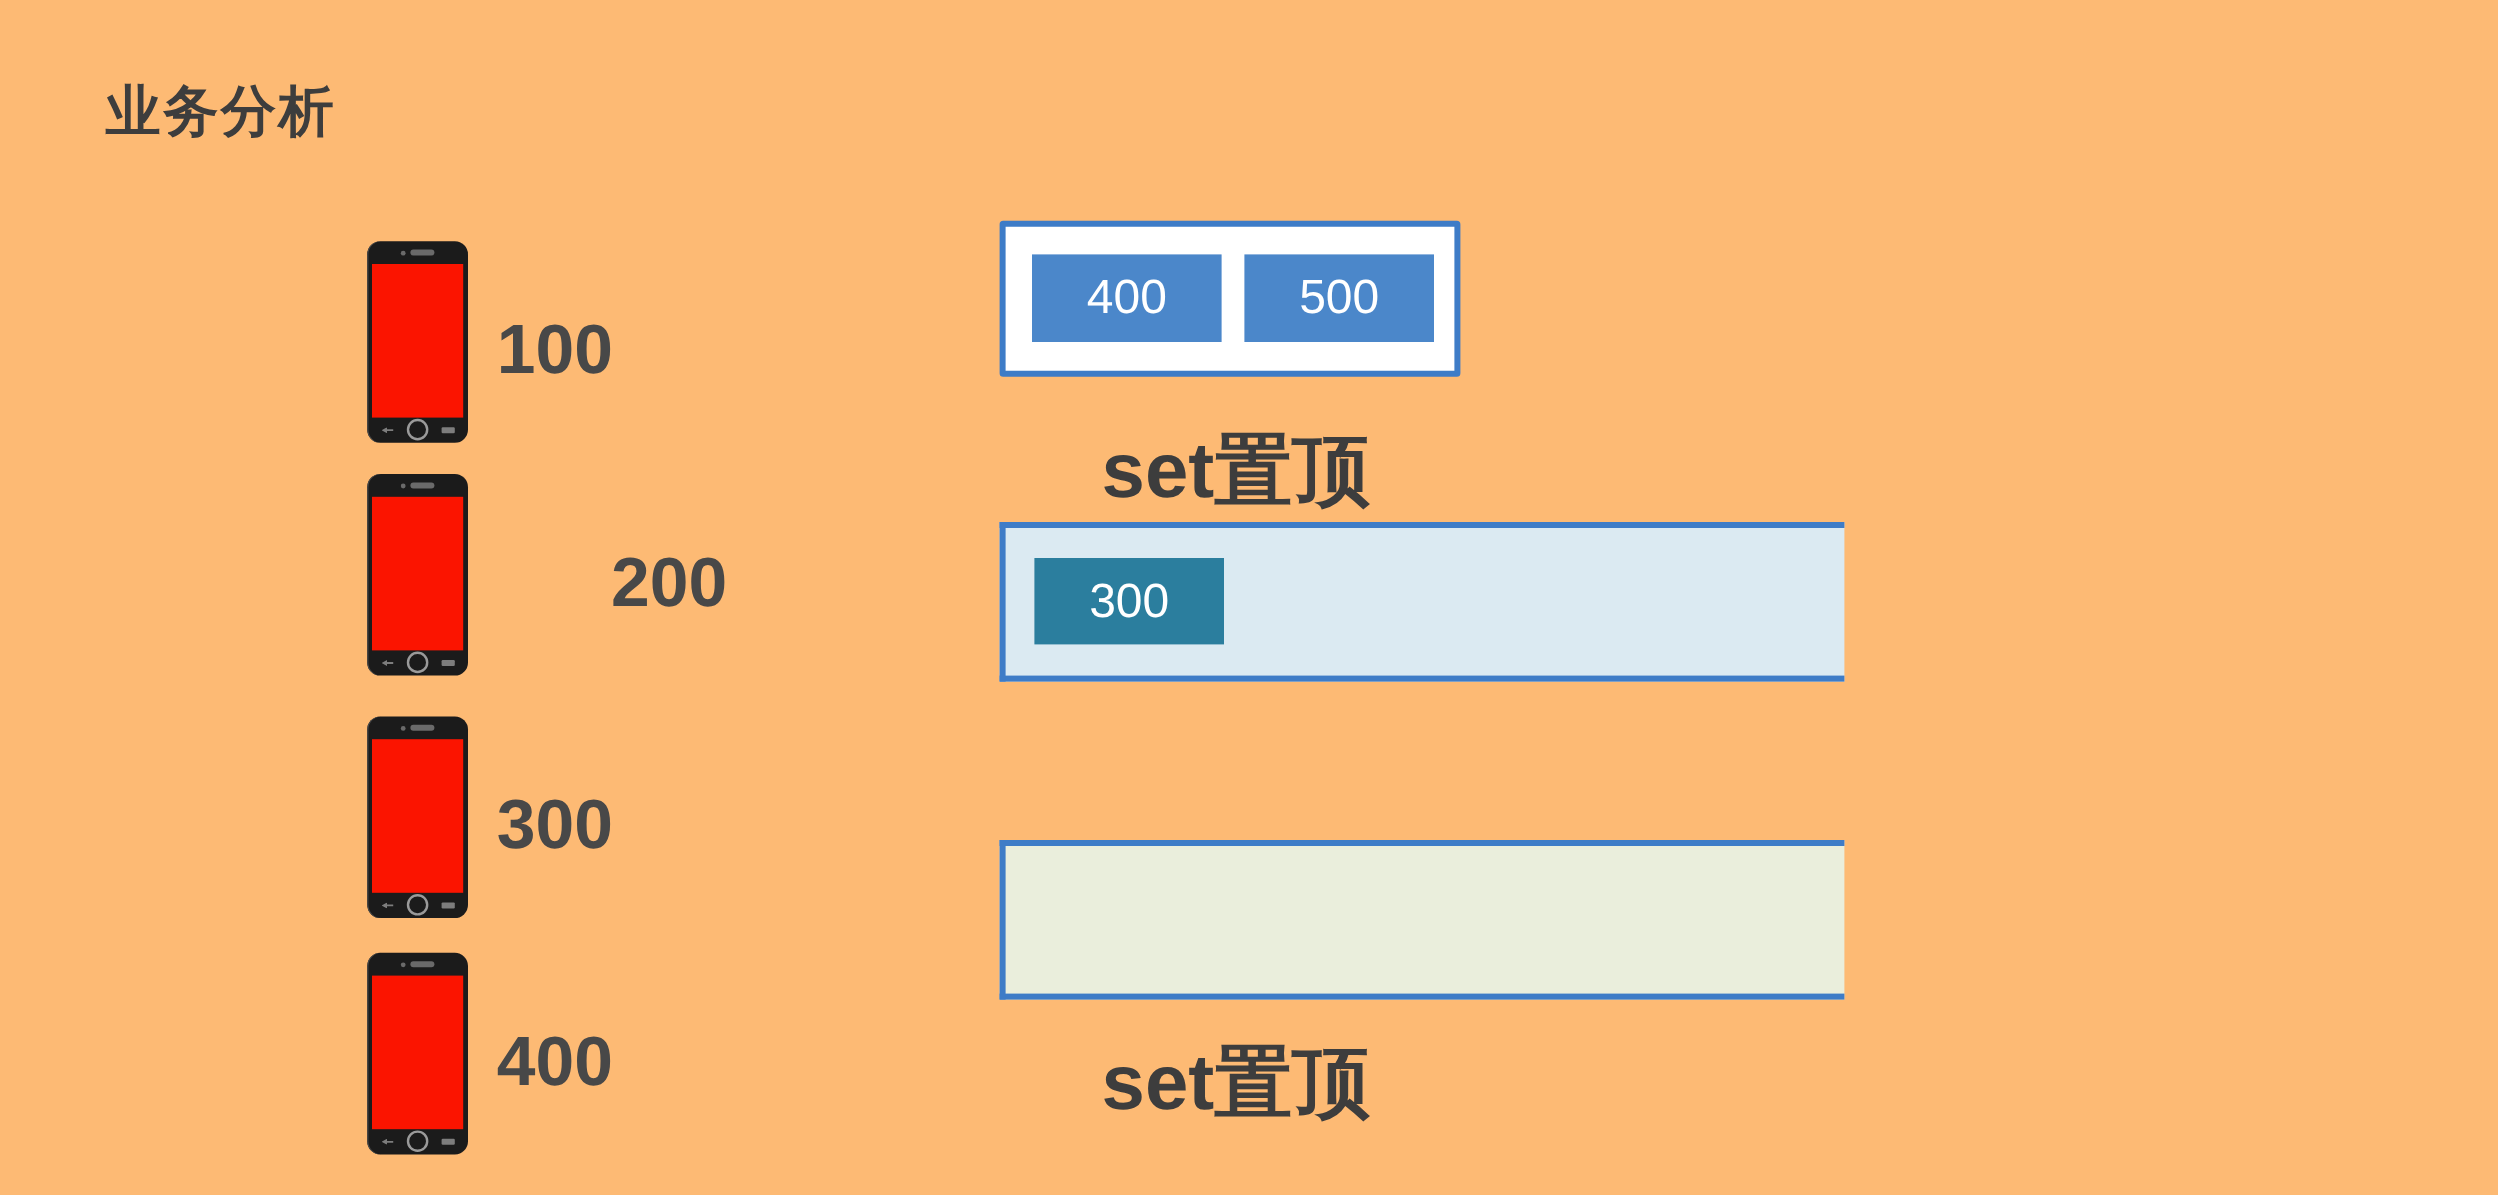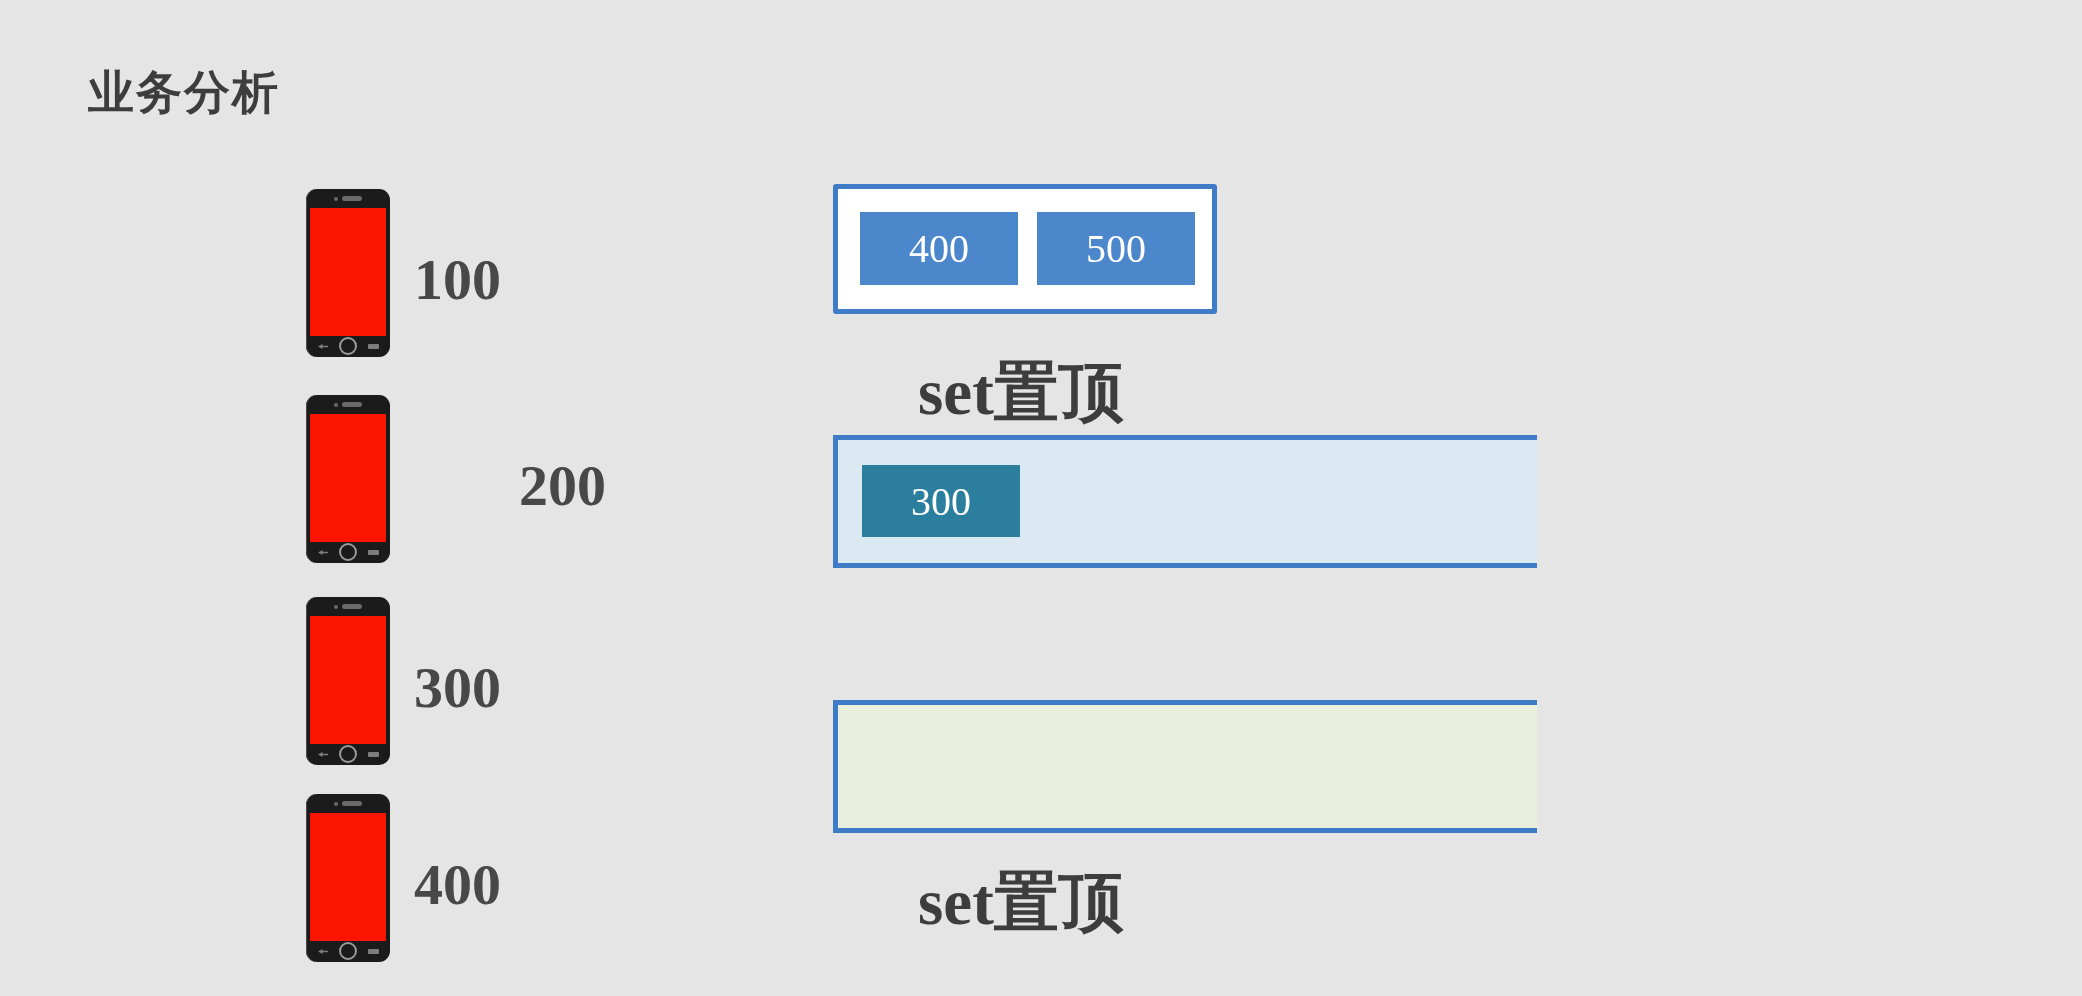--- a/index.html
+++ b/index.html
@@ -1,22 +1,22 @@
 <!DOCTYPE html>
 <html><head>
 <meta charset="utf-8">
 <style>
   html, body { margin: 0; padding: 0; background: #ffffff; }
   .canvas {
     position: relative;
     width: 2082px;
     height: 996px;
-    background: #e5e5e5;
+    background: #fdba74;
     overflow: hidden;
-    font-family: Liberation Serif, serif;
+    font-family: Liberation Sans, sans-serif;
   }
 
   
   .title {
     position: absolute;
     left: 88px; top: 62px;
     font-size: 46px;
     font-weight: bold;
     color: #3d3d3d;
     letter-spacing: 2px;
@@ -34,21 +34,21 @@
   
   .phone-row {
     position: absolute;
     left: 306px;
     width: 300px;
     height: 170px;
     display: flex;
     align-items: center;
     gap: 24px;
   }
-  .phone-row.r1 { top: 188px; }
+  .phone-row.r1 { top: 200px; }
   .phone-row.r2 { top: 394px; justify-content: space-between; }
   .phone-row.r3 { top: 596px; }
   .phone-row.r4 { top: 793px; }
 
   .phone-num {
     font-size: 58px;
     font-weight: bold;
     color: #484848;
     transform: translateY(6px);
   }

